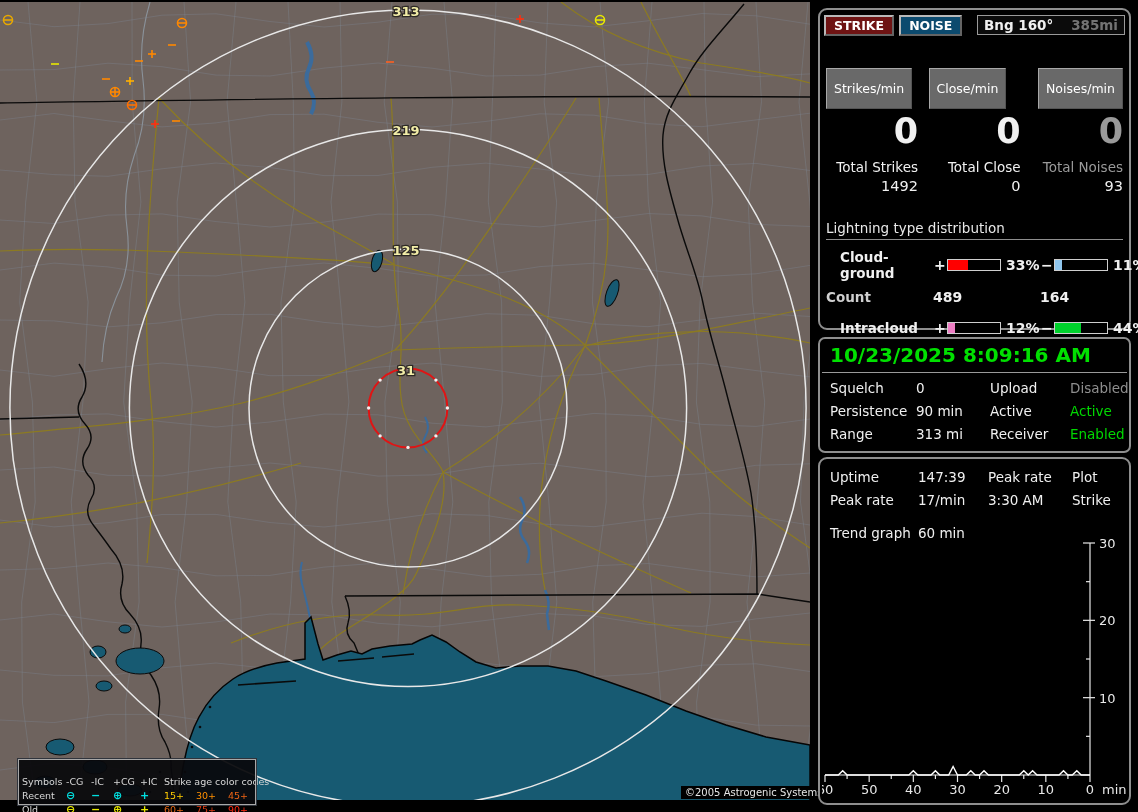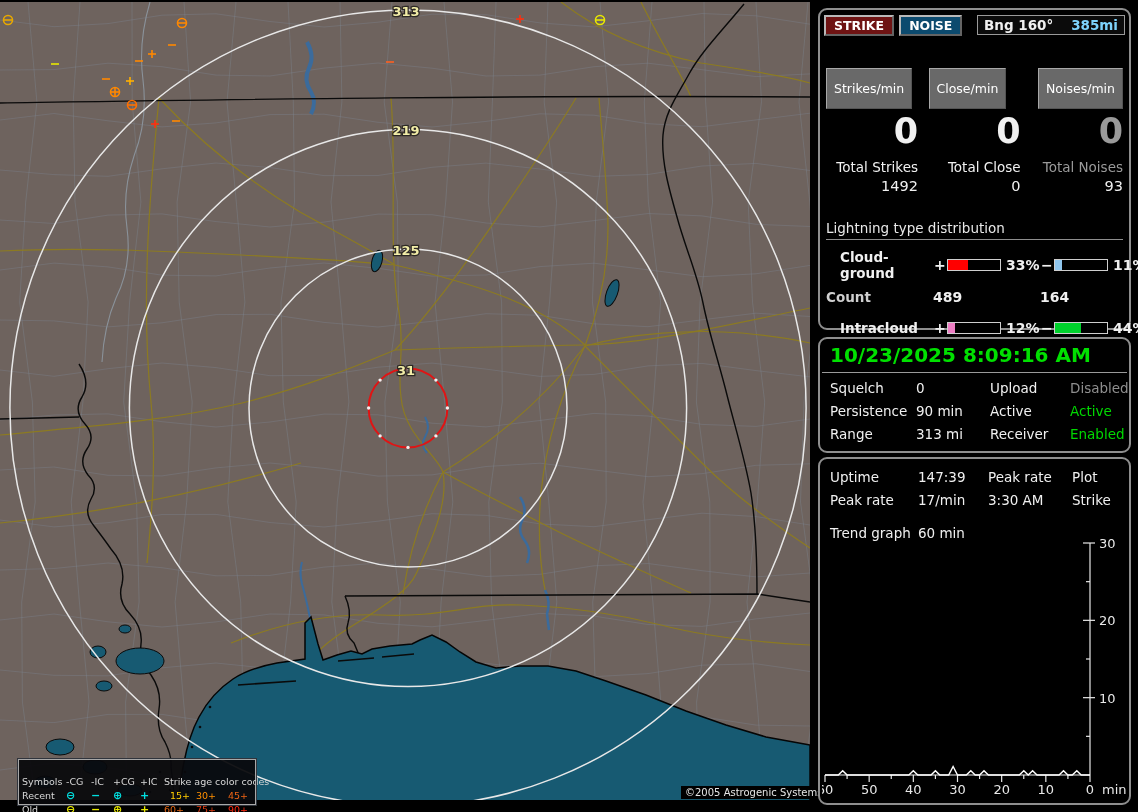--- a/index.html
+++ b/index.html
@@ -15,30 +15,30 @@
   .lg-grid{display:grid;grid-template-columns:44px 25px 22px 27px 24px 32px 32px 28px;}
   .lg-cell{white-space:nowrap;}
   .lg-age-title{grid-column:6 / span 3;}
   .lg-sym{font-weight:bold;font-size:11px;line-height:13px;}
   #map-copyright{position:absolute;left:681px;top:786px;background:#000;color:#e6e6e6;
     font-size:10px;padding:1px 4px;white-space:nowrap;}
 
   
   .panel-box{position:absolute;background:#000;border:2px solid #8e8e8e;border-radius:9px;box-sizing:border-box;}
   #box-top{left:818px;top:8px;width:313px;height:322px;}
-  #box-status{left:818px;top:337px;width:313px;height:116px;}
+  #box-status{left:818px;top:337px;width:313px;height:116px;border-radius:7px;}
   #box-session{left:818px;top:457px;width:313px;height:348px;}
 
   .btn{display:inline-block;border:2px outset #b8b8b8;color:#fff;font-weight:bold;
     font-size:12.5px;padding:1px 8px;cursor:default;}
   #strike-btn{background:#6e1313;}
   #noise-btn{background:#0c4a6e;}
   #bng-badge{display:flex;justify-content:space-between;align-items:center;width:134px;
     border:1px solid #9a9a9a;background:#0b0b0b;padding:1px 6px;font-weight:bold;font-size:13.5px;}
-  #bng-badge .rng{color:#7dd3fc;}
+  #bng-badge .rng{color:#737373;}
   #top-row{display:flex;justify-content:space-between;align-items:flex-start;padding:5px 4px 0 4px;}
 
   #counter-row{display:flex;justify-content:space-between;padding:0 6px;margin-top:32px;}
   .counter-col{width:92px;display:flex;flex-direction:column;}
   .min-btn{align-self:flex-start;border:1px outset #a8a8a8;background:#696969;color:#fff;
     font-size:12.5px;padding:12px 7px;white-space:nowrap;}
   .counter-col.c3 .min-btn{align-self:flex-end;}
   .rate-val{font-size:35px;font-weight:bold;text-align:right;line-height:40px;margin-top:2px;}
   .total-lbl{font-size:13.5px;text-align:right;margin-top:8px;white-space:nowrap;}
   .total-val{font-size:14.5px;text-align:right;margin-top:3px;}
@@ -269,21 +269,21 @@
           <span class="lg-cell">-CG</span>
           <span class="lg-cell">-IC</span>
           <span class="lg-cell">+CG</span>
           <span class="lg-cell">+IC</span>
           <span class="lg-cell lg-age-title">Strike age color codes</span>
           <span class="lg-cell">Recent</span>
           <span class="lg-cell lg-sym" style="color: rgb(0, 224, 224);">⊖</span>
           <span class="lg-cell lg-sym" style="color: rgb(0, 224, 224);">−</span>
           <span class="lg-cell lg-sym" style="color: rgb(0, 224, 224);">⊕</span>
           <span class="lg-cell lg-sym" style="color: rgb(0, 224, 224);">+</span>
-          <span class="lg-cell" style="color: rgb(255, 204, 0); text-align: center;">15+</span>
+          <span class="lg-cell" style="color: rgb(255, 204, 0);">15+</span>
           <span class="lg-cell" style="color: rgb(255, 144, 0);">30+</span>
           <span class="lg-cell" style="color: rgb(238, 100, 20);">45+</span>
           <span class="lg-cell">Old</span>
           <span class="lg-cell lg-sym" style="color: rgb(232, 232, 0);">⊖</span>
           <span class="lg-cell lg-sym" style="color: rgb(232, 232, 0);">−</span>
           <span class="lg-cell lg-sym" style="color: rgb(232, 232, 0);">⊕</span>
           <span class="lg-cell lg-sym" style="color: rgb(232, 232, 0);">+</span>
           <span class="lg-cell" style="color: rgb(224, 100, 20);">60+</span>
           <span class="lg-cell" style="color: rgb(224, 60, 20);">75+</span>
           <span class="lg-cell" style="color: rgb(255, 40, 16);">90+</span>

